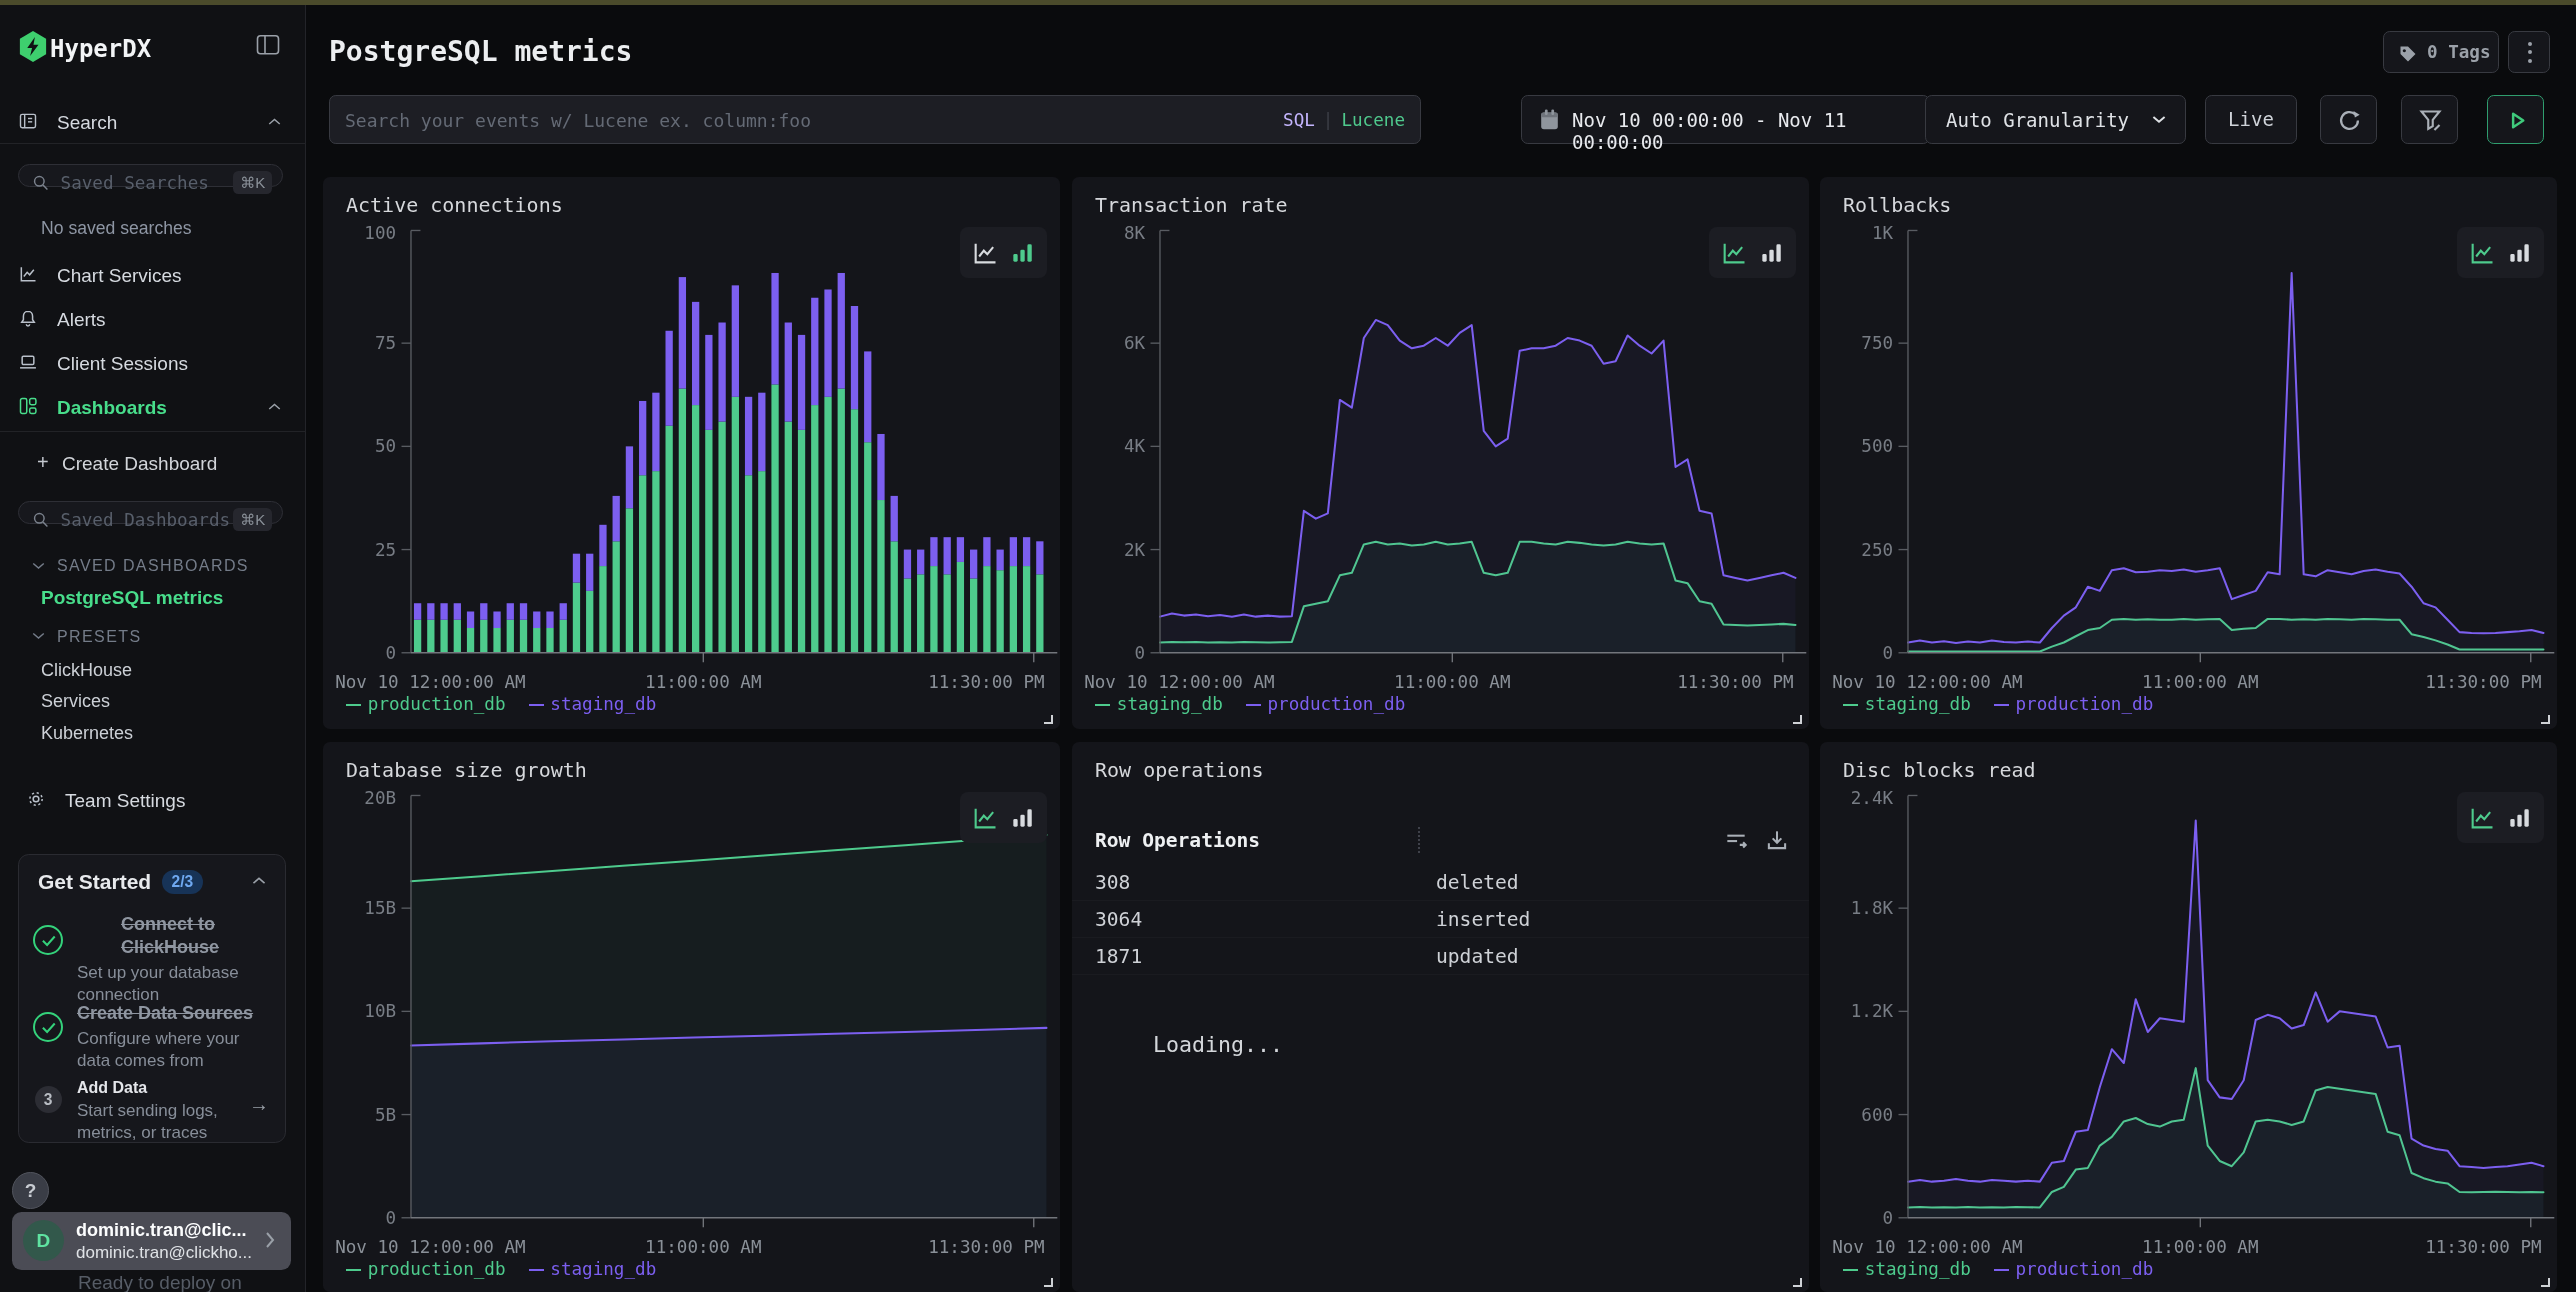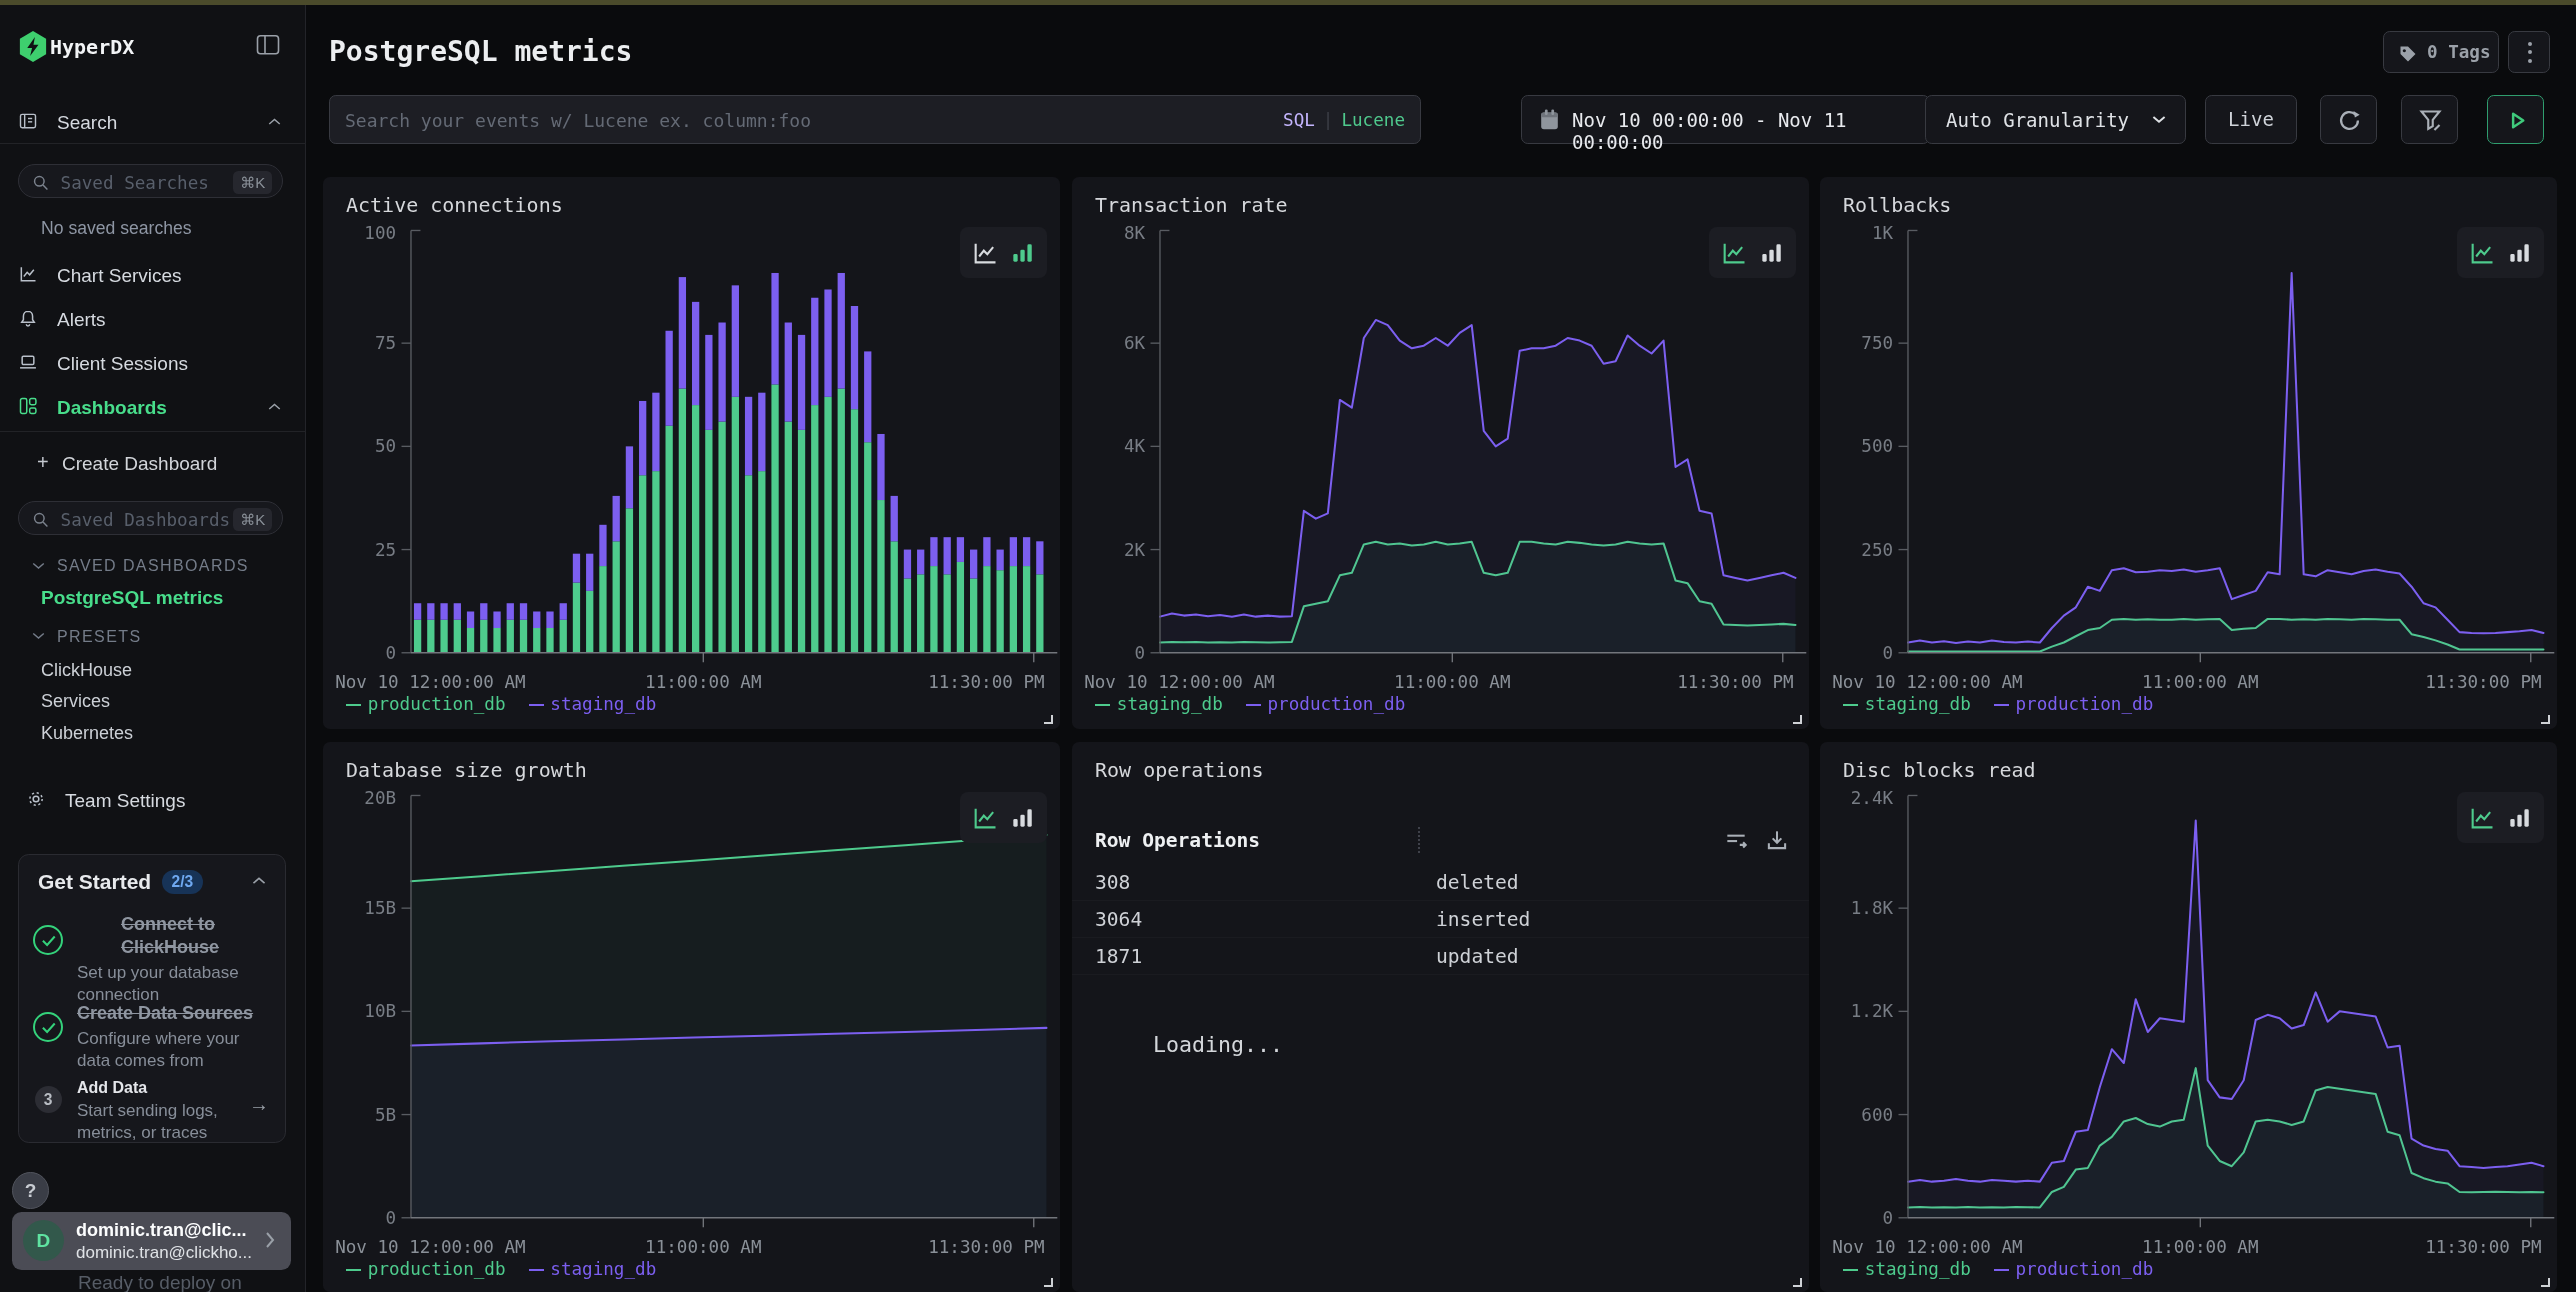--- a/index.html
+++ b/index.html
@@ -6,31 +6,31 @@
   html,body { width:2576px; height:1292px; background:#0a0b0d; overflow:hidden;
     font-family:"Liberation Sans", sans-serif; -webkit-font-smoothing:antialiased; }
 
   
   .top-strip { position:absolute; left:0; top:0; width:2576px; height:5.4px; background:#4b4b2b; z-index:50; }
 
   
   .sidebar { position:absolute; left:0; top:0; width:306px; height:1292px; background:#101114; border-right:0.7px solid #232429; z-index:10; }
   .brand-row { position:absolute; left:0; top:30px; width:306px; height:35px; }
   .brand-logo { position:absolute; left:17.6px; top:1.4px; }
-  .brand-name { position:absolute; left:50px; top:5.4px; font-family:"DejaVu Sans Mono",monospace; font-weight:bold; font-size:20px; color:#f2f4f6; }
+  .brand-name { position:absolute; left:50px; top:5.4px; font-family:"DejaVu Sans Mono",monospace; font-weight:bold; font-size:24px; color:#f2f4f6; }
   .panel-toggle { position:absolute; left:256px; top:4px; cursor:pointer; }
 
   .nav-row { position:absolute; left:0; width:306px; height:38px; }
   .nav-icon { position:absolute; left:18px; top:8px; }
   .nav-label { position:absolute; left:57px; top:8.8px; font-size:19px; color:#d6dae0; }
   .nav-label.green { color:#48dd8b; font-weight:bold; }
   .nav-chevron { position:absolute; right:24px; top:13.5px; }
   .divider { position:absolute; left:0; width:306px; height:0.7px; background:#222327; }
 
-  .pill-input { position:absolute; left:17.6px; width:265px; height:34px; background:#17181d; border:0.7px solid #2e2f36; border-radius:17.6px; }
+  .pill-input { position:absolute; left:17.6px; width:265px; height:23px; background:#17181d; border:0.7px solid #2e2f36; border-radius:17.6px; }
   .pill-input .s-icon { position:absolute; left:13.5px; top:8.8px; }
   .pill-input .ph { position:absolute; left:42px; top:8px; font-family:"DejaVu Sans Mono",monospace; font-size:17.6px; color:#585f6b; }
   .kbd { position:absolute; right:9.5px; top:6px; height:23px; padding:0 6.8px; background:#26272e; border-radius:5.4px; font-size:15px; color:#8a9098; line-height:23px; }
 
   .muted-note { position:absolute; left:41px; font-size:17.6px; color:#8e96a4; }
   .sub-item { position:absolute; left:41px; font-size:18px; color:#ccd0d6; cursor:pointer; }
   .sec-head { position:absolute; left:57px; font-size:16px; letter-spacing:1.4px; color:#747c89; }
   .sec-chevron { position:absolute; left:31px; }
 
   

